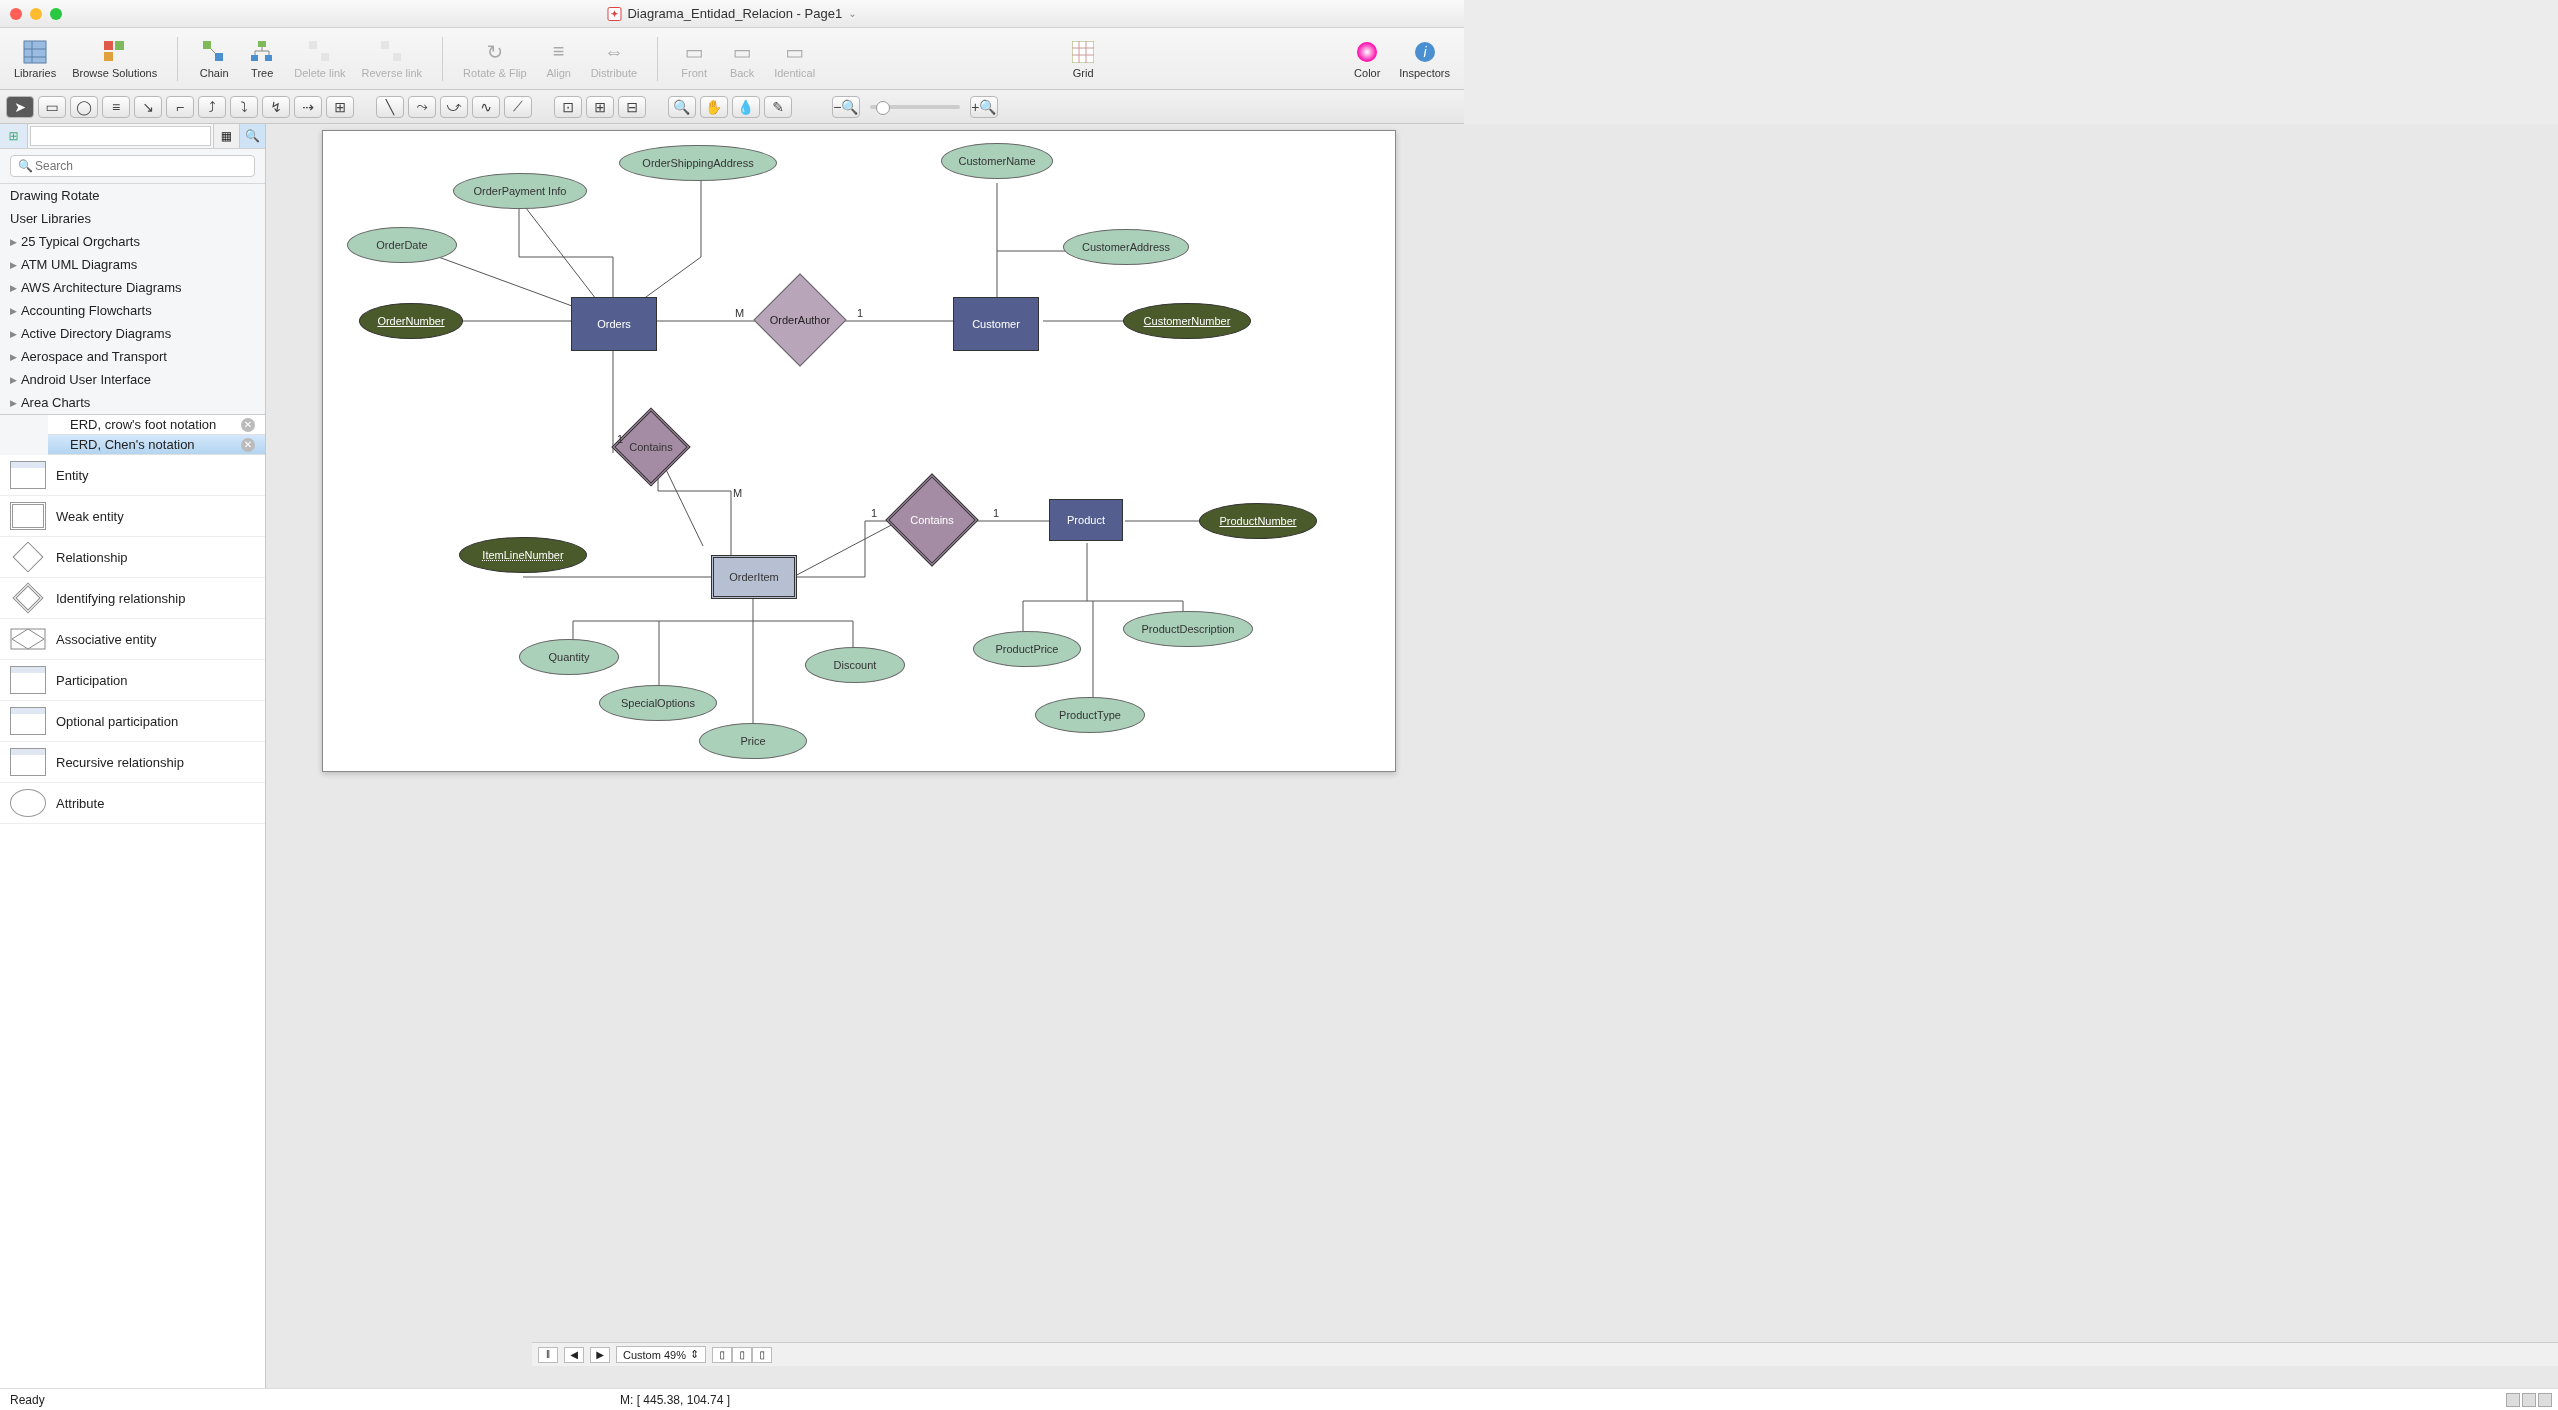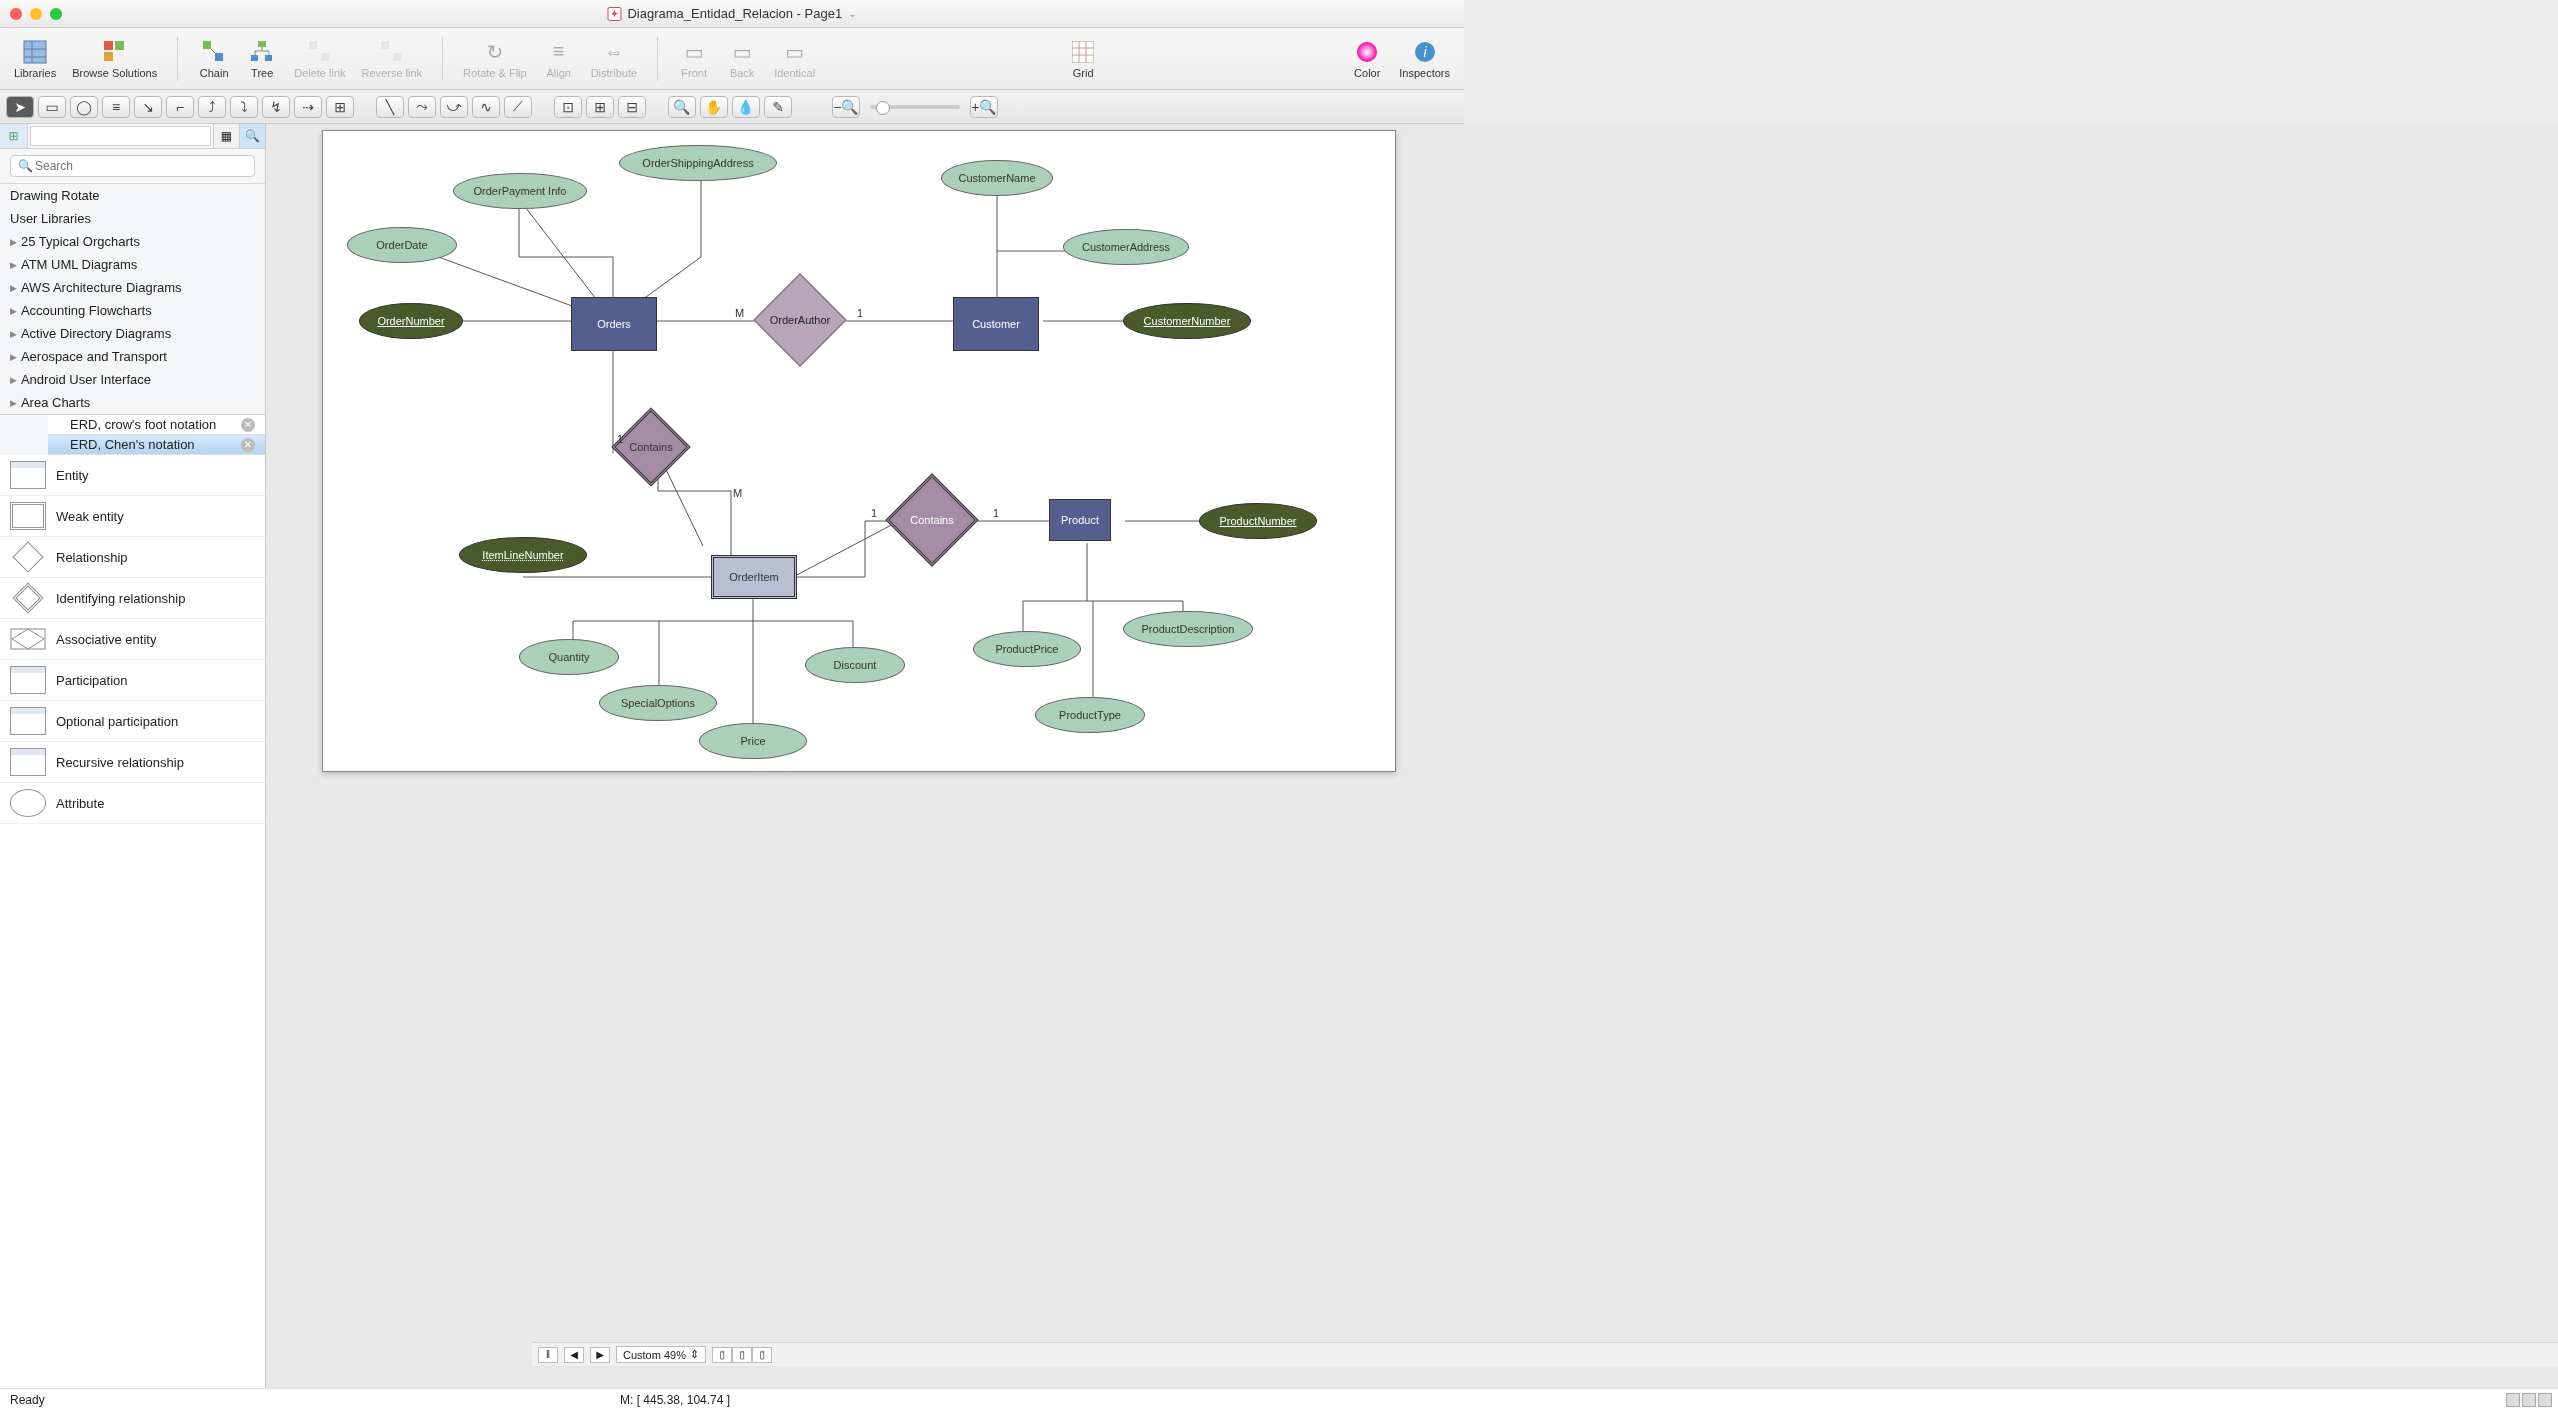--- a/index.html
+++ b/index.html
@@ -57,21 +57,21 @@
 .st-ico.weak{ border:3px double #999;}
 .st-ico.relwrap{ border:none;}
 .st-ico.assoc{ border:none; transform:none;}
 
 
 .canvas-area{ position:absolute; left:266px; right:0; top:124px; bottom:22px; background:#e8e8e8; overflow:hidden;}
 .page{ position:absolute; left:56px; top:6px; width:1074px; height:642px; background:#fff; border:1px solid #888; box-shadow:0 2px 6px rgba(0,0,0,.2);}
 .shape{ position:absolute; display:flex; align-items:center; justify-content:center; font-size:11px; text-align:center; padding:2px 6px;}
 .ent{ background:#545f8f; color:#fff; border:1px solid #333; width:86px; height:54px;}
 .went{ background:#b7c0d2; color:#333; border:3px double #333; width:86px; height:44px;}
-.prod{ background:#545f8f; color:#fff; border:1px solid #333; width:62px; height:42px;}
+.prod{ background:#545f8f; color:#fff; border:1px solid #333; width:74px; height:42px;}
 .attr{ background:#abd0ba; color:#333; border:1px solid #666; border-radius:50%; width:116px; height:36px;}
 .keyattr{ background:#4a5a2a; color:#fff; border:1px solid #333; border-radius:50%; width:104px; height:36px; text-decoration:underline;}
 .dia{ position:absolute; }
 .dia .dshape{ width:66px; height:66px; transform:rotate(45deg); display:flex; align-items:center; justify-content:center;}
 .dia .dtxt{ position:absolute; left:50%; top:50%; transform:translate(-50%,-50%); font-size:11px;}
 .dia.weak .dshape{ background:#a58ca5; border:3px double #333; color:#fff;}
 .dia.strong .dshape{ background:#b9a5b9; border:1px solid #666;}
 svg.lines{ position:absolute; left:0; top:0; width:100%; height:100%; pointer-events:none;}
 svg.lines line{ stroke:#555; stroke-width:1;}
 .card{ position:absolute; font-size:11px; color:#333;}
@@ -449,21 +449,21 @@
     </div>
     <div class="dia weak" style="left:576px; top:356px;">
       <div class="dshape"></div>
         <div class="dtxt" style="color:#fff">Contains</div>
     </div>
 
     <div class="shape attr" style="left:24px; top:96px; width:110px;">OrderDate</div>
     <div class="shape attr" style="left:130px; top:42px; width:134px;">OrderPayment Info</div>
     <div class="shape attr" style="left:296px; top:14px; width:158px;">OrderShippingAddress</div>
     <div class="shape keyattr" style="left:36px; top:172px;">OrderNumber</div>
-    <div class="shape attr" style="left:618px; top:29px; width:112px;">CustomerName</div>
+    <div class="shape attr" style="left:618px; top:12px; width:112px;">CustomerName</div>
     <div class="shape attr" style="left:740px; top:98px; width:126px;">CustomerAddress</div>
     <div class="shape keyattr" style="left:800px; top:172px; width:128px;">CustomerNumber</div>
     <div class="shape keyattr" style="left:136px; top:406px; width:128px; text-decoration:underline dotted;">ItemLineNumber</div>
     <div class="shape attr" style="left:196px; top:508px; width:100px;">Quantity</div>
     <div class="shape attr" style="left:276px; top:554px; width:118px;">SpecialOptions</div>
     <div class="shape attr" style="left:376px; top:592px; width:108px;">Price</div>
     <div class="shape attr" style="left:482px; top:516px; width:100px;">Discount</div>
     <div class="shape keyattr" style="left:876px; top:372px; width:118px;text-align:center;">ProductNumber</div>
     <div class="shape attr" style="left:800px; top:480px; width:130px;">ProductDescription</div>
     <div class="shape attr" style="left:650px; top:500px; width:108px;">ProductPrice</div>

